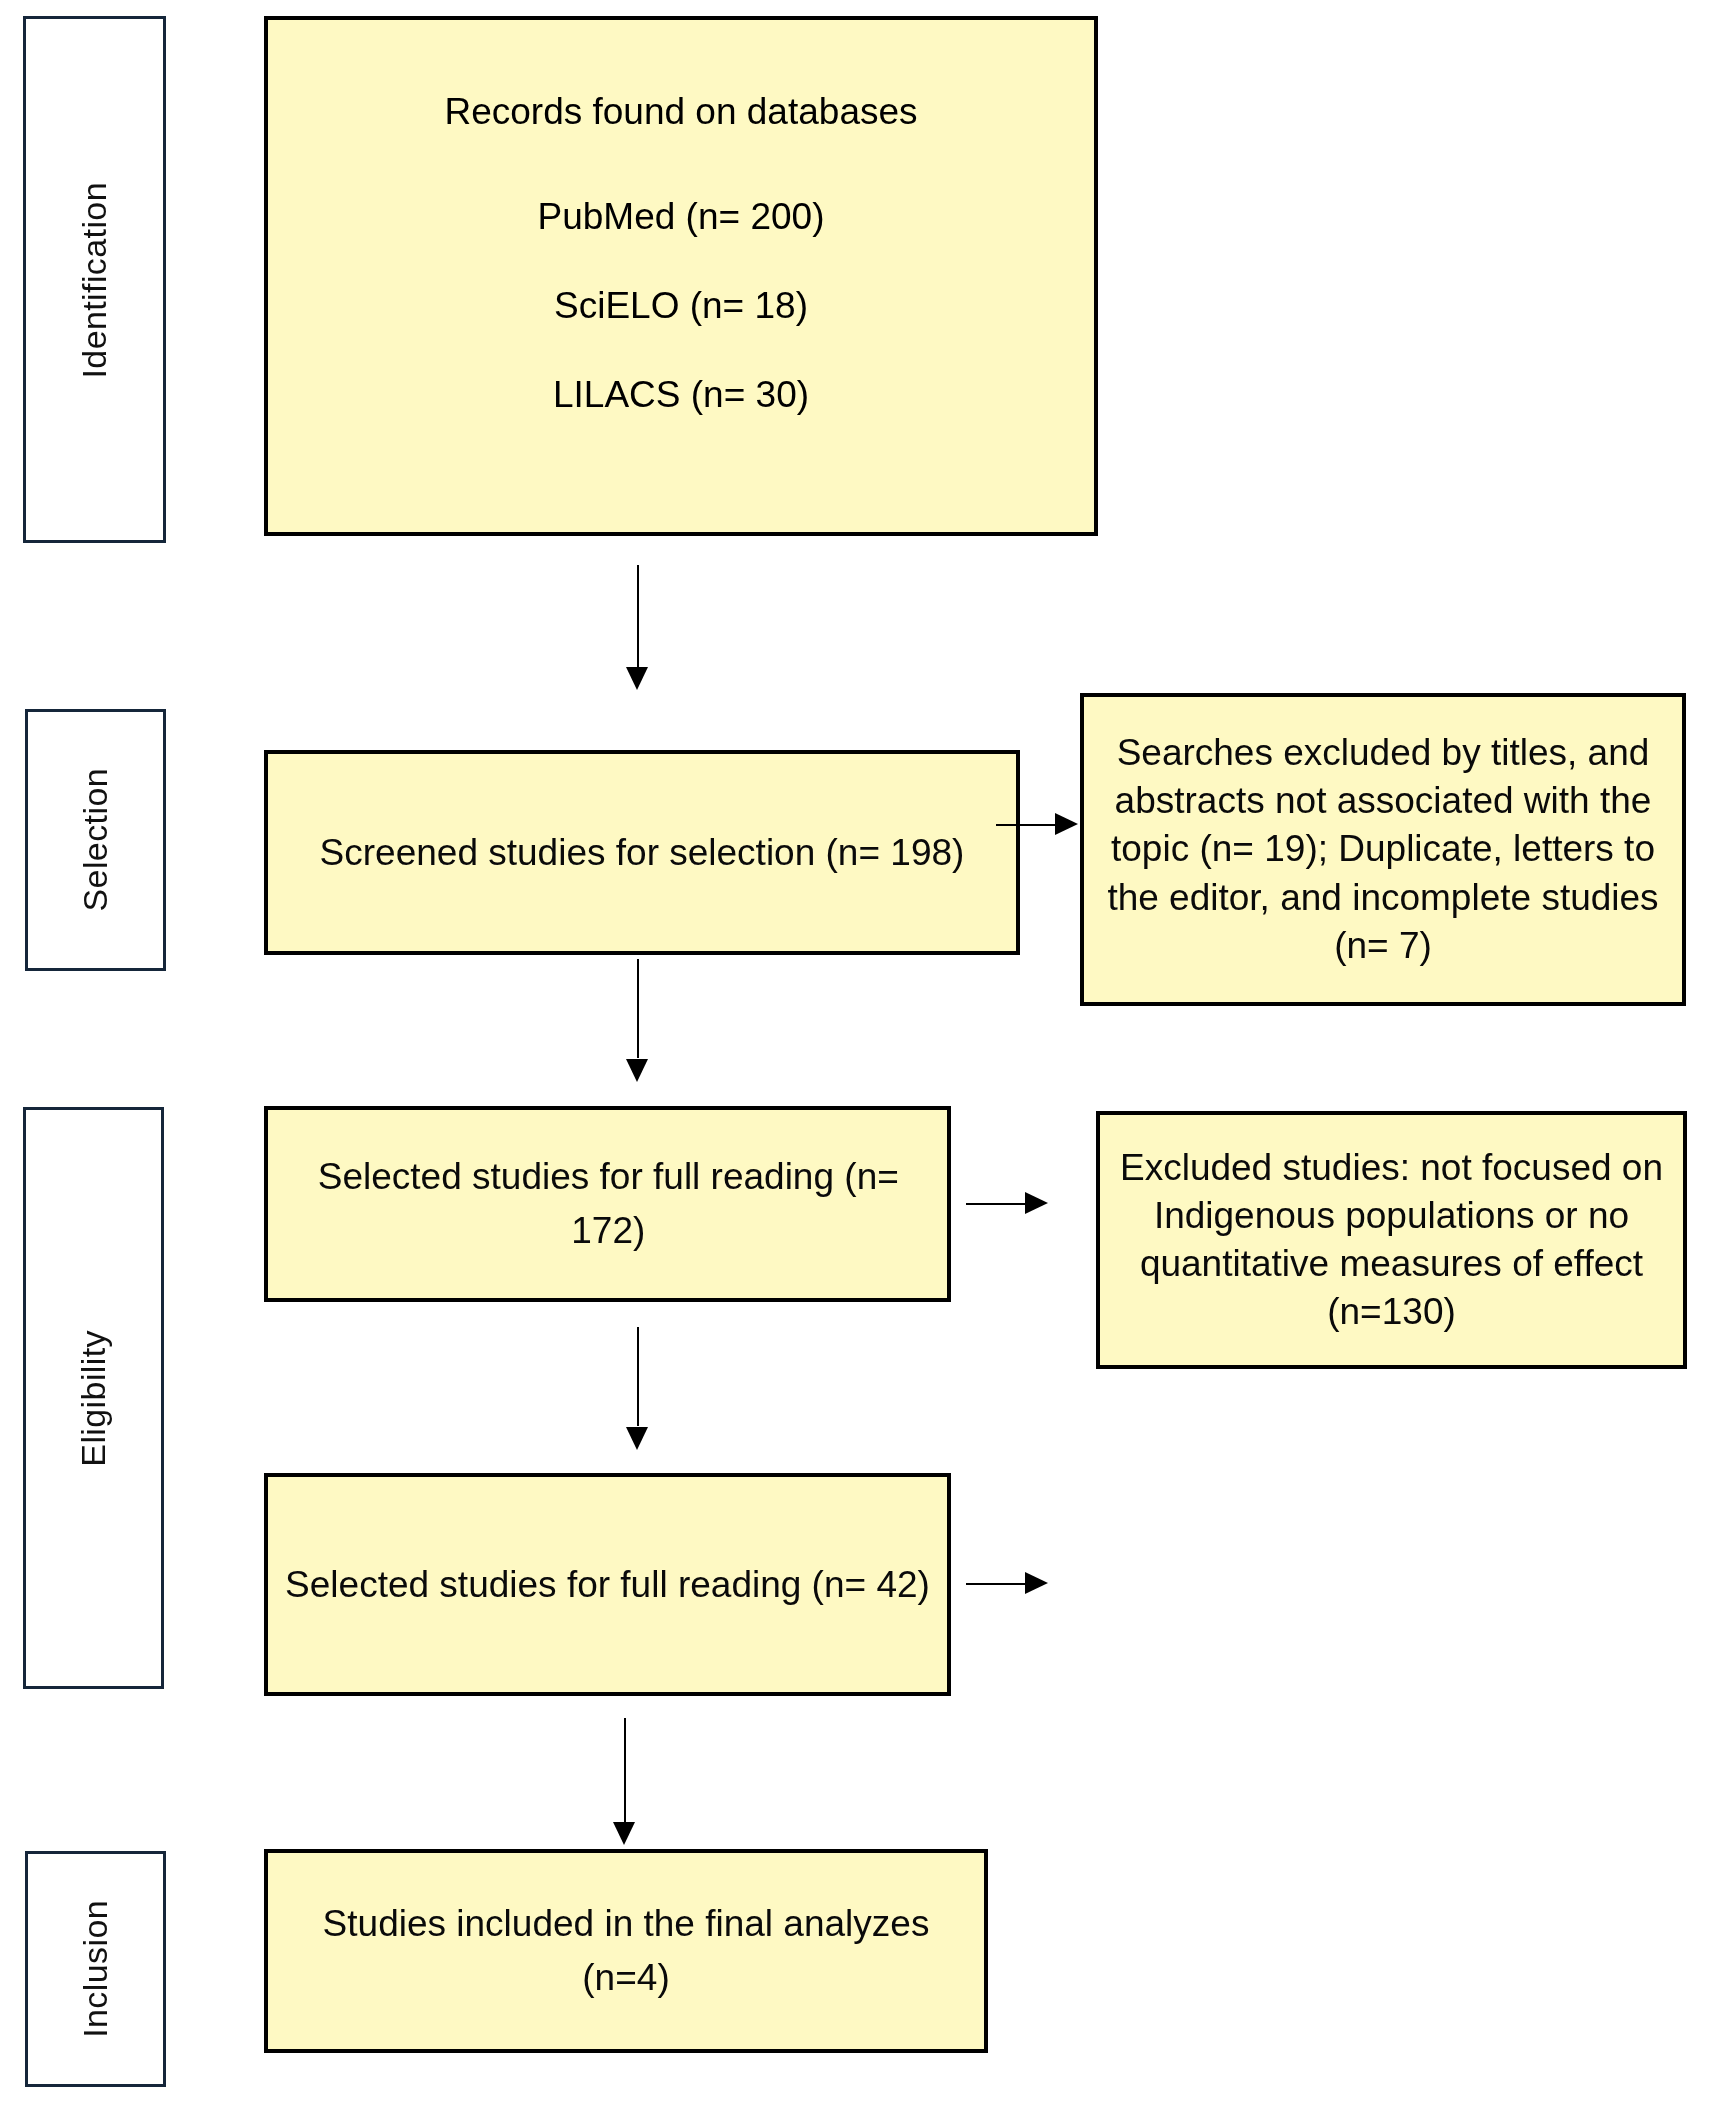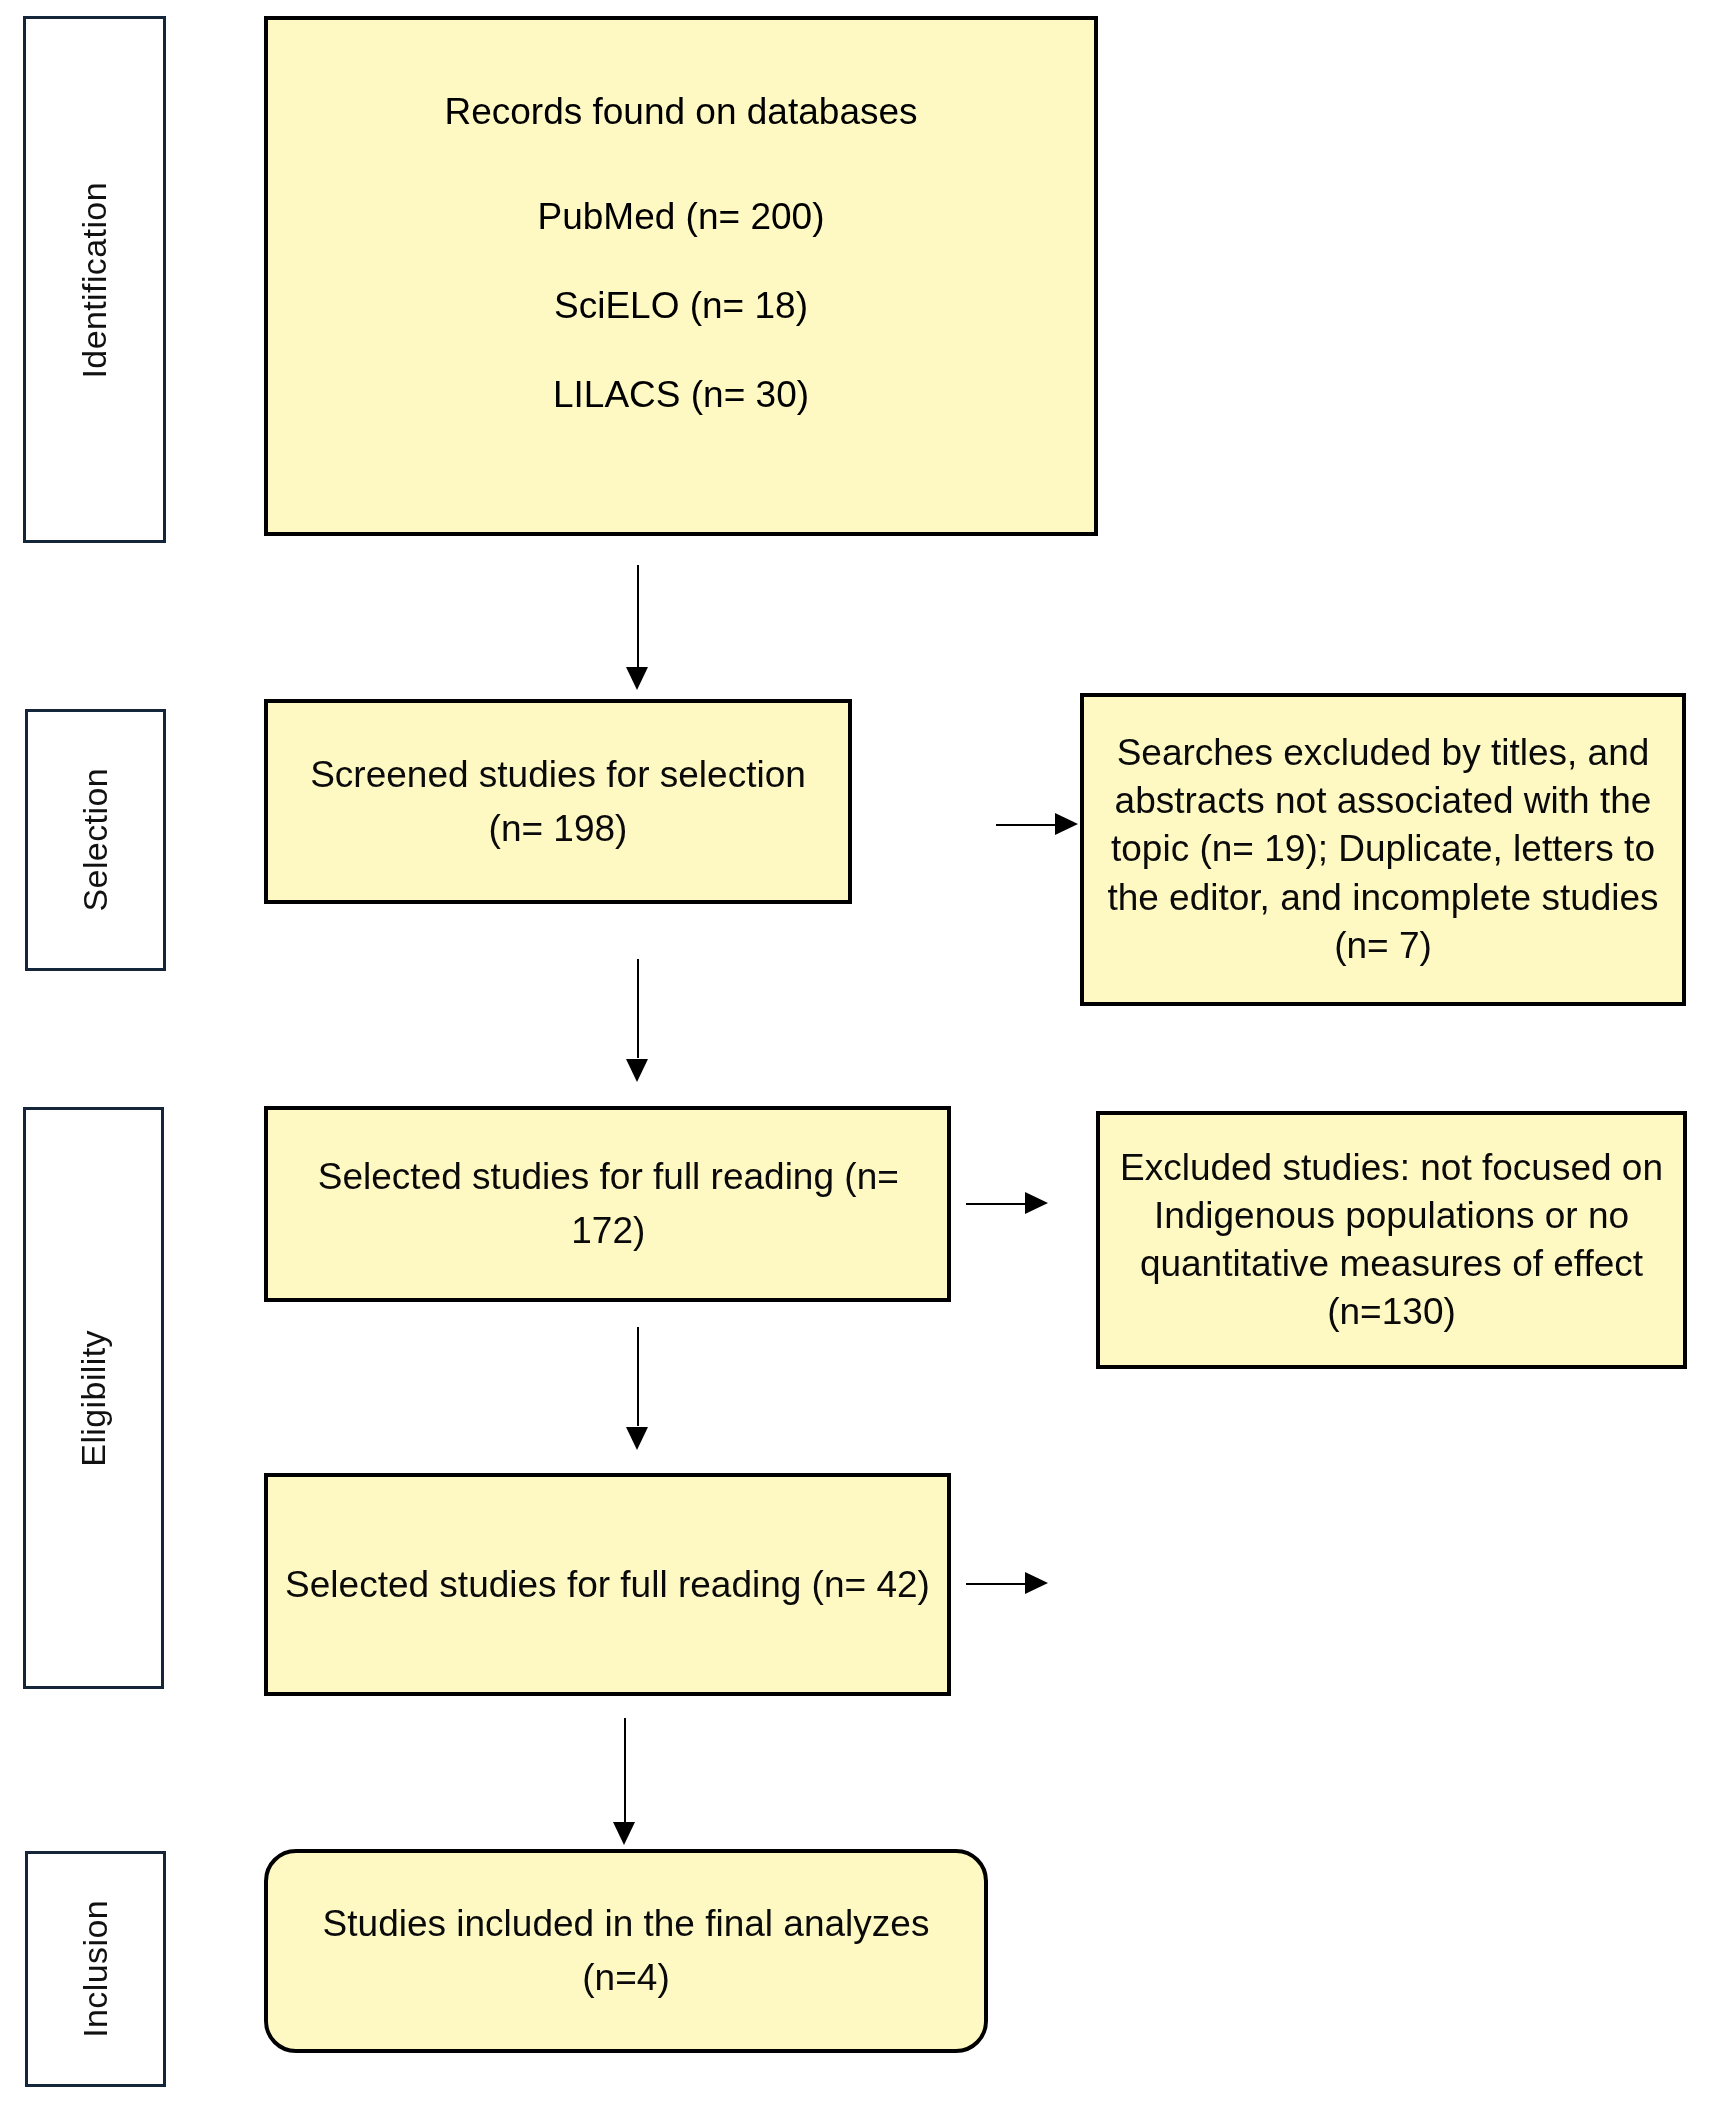--- a/index.html
+++ b/index.html
@@ -143,21 +143,21 @@
       <div class="ident-row">SciELO (n= 18)</div>
       <div class="ident-row">LILACS (n= 30)</div>
     </div>
   </div>
 
   <div class="arrow-v" style="left:620px; top:565px; width:36px; height:125px;">
     <div class="shaft" style="height:102px;"></div>
     <div class="head"></div>
   </div>
 
-  <div class="flow-box" style="left:264px; top:699px; width:588px; height:205px;">
+  <div class="flow-box" style="left:264px; top:750px; width:756px; height:205px;">
     <div class="box-text">Screened studies for selection (n= 198)</div>
   </div>
 
   <div class="arrow-h" style="left:996px; top:807px; width:82px; height:36px;">
     <div class="shaft" style="width:60px;"></div>
     <div class="head"></div>
   </div>
 
   <div class="flow-box tight" style="left:1080px; top:693px; width:606px; height:313px;">
     <div class="box-text">Searches excluded by titles, and abstracts not associated with the topic (n= 19); Duplicate, letters to the editor, and incomplete studies (n= 7)</div>
@@ -194,18 +194,18 @@
     <div class="shaft" style="width:60px;"></div>
     <div class="head"></div>
   </div>
 
 
   <div class="arrow-v" style="left:607px; top:1718px; width:36px; height:127px;">
     <div class="shaft" style="height:104px;"></div>
     <div class="head"></div>
   </div>
 
-  <div class="flow-box" style="left:264px; top:1849px; width:724px; height:204px;border-radius:32px;">
+  <div class="flow-box" style="left:264px; top:1849px; width:724px; height:204px;">
     <div class="box-text">Studies included in the final analyzes (n=4)</div>
   </div>
 
 </div>
 
 
 </body></html>

